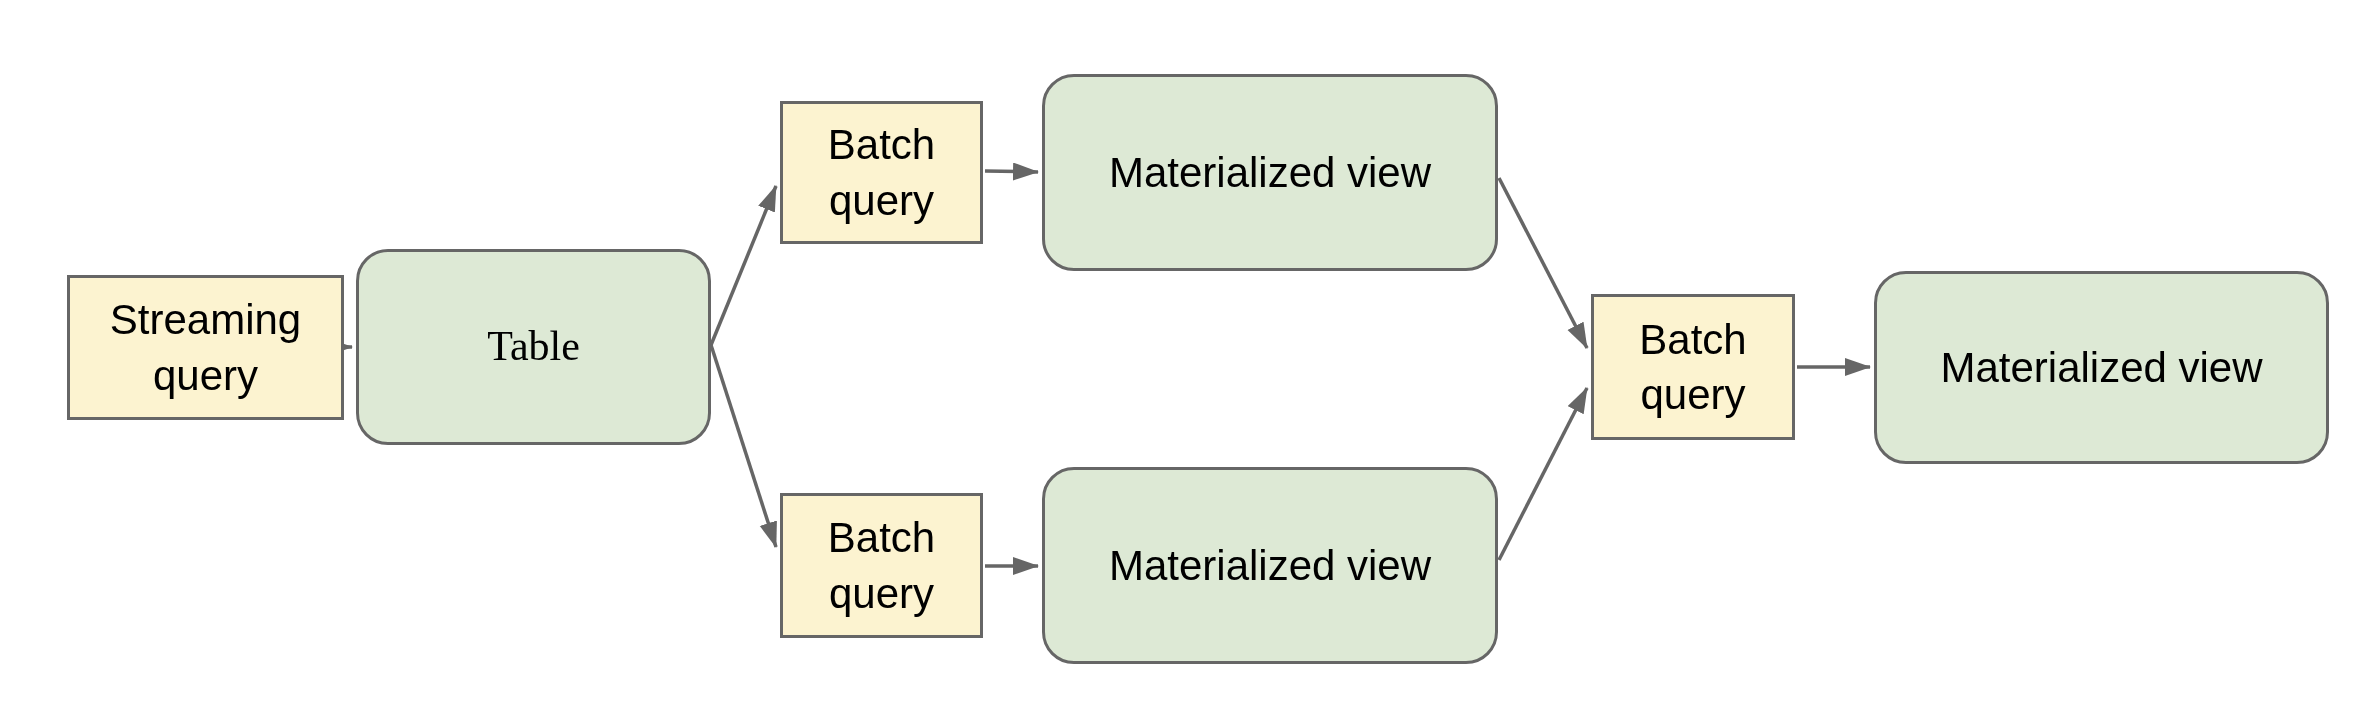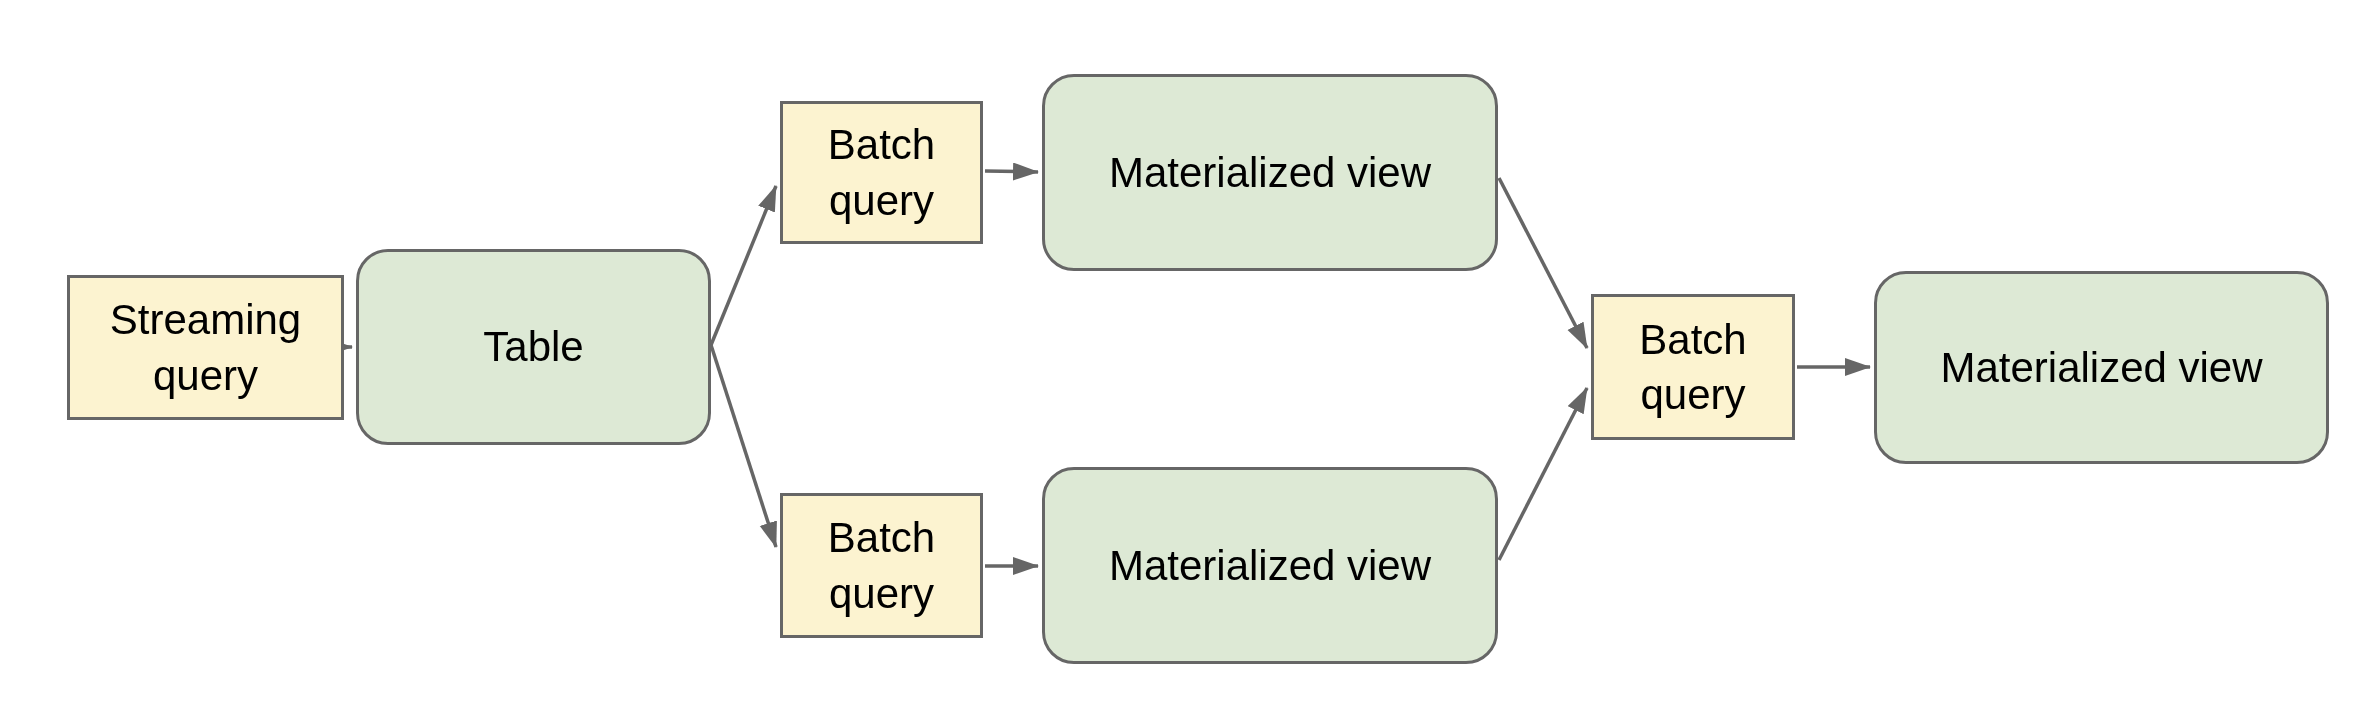--- a/index.html
+++ b/index.html
@@ -77,21 +77,21 @@
         <line x1="1499" y1="178" x2="1587" y2="348" marker-end="url(#arrowhead)"></line>
         <line x1="1499" y1="560" x2="1587" y2="388" marker-end="url(#arrowhead)"></line>
         <line x1="1797" y1="367" x2="1870" y2="367" marker-end="url(#arrowhead)"></line>
       </g>
   </svg>
 
   <div class="node query" style="left:31px; top:275px; width:277px; height:145px;margin-left:36px;">
     <span class="label">Streaming query</span>
   </div>
 
-  <div class="node entity" style="left:356px; top:249px; width:355px; height:196px;">
+  <div class="node entity" style="left:356px; top:249px; width:355px; height:196px;font-family:Liberation Serif, serif;">
     <span class="label">Table</span>
   </div>
 
   <div class="node query" style="left:780px; top:101px; width:203px; height:143px;">
     <span class="label">Batch query</span>
   </div>
 
   <div class="node entity" style="left:1042px; top:74px; width:456px; height:197px;">
     <span class="label">Materialized view</span>
   </div>

